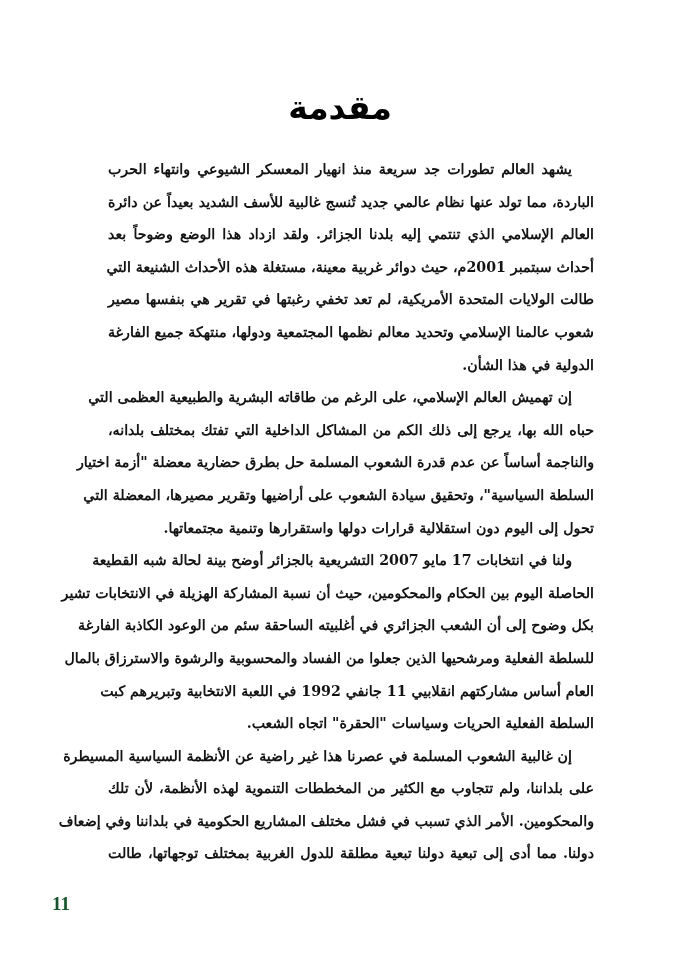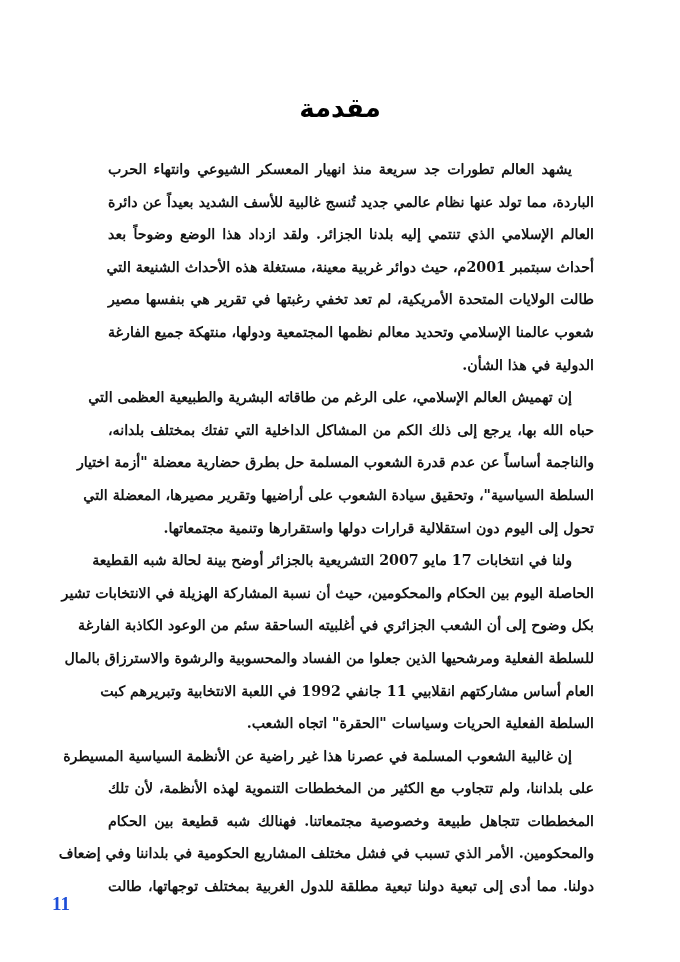--- a/index.html
+++ b/index.html
@@ -24,21 +24,21 @@
     }
     .title {
       position: absolute;
       top: 88px;
       left: 0;
       width: 680px;
       text-align: center;
       direction: rtl;
       font-family: "DejaVu Sans", sans-serif;
       font-weight: bold;
-      font-size: 26px;
+      font-size: 33px;
       line-height: 40px;
       color: #000000;
       margin: 0;
     }
     .body-text {
       position: absolute;
       top: 153px;
       left: 108px;
       width: 486px;
       direction: rtl;
@@ -64,21 +64,21 @@
     .line.first {
       padding-right: 22px;
     }
     .page-number {
       position: absolute;
       left: 52px;
       top: 893px;
       font-family: "Liberation Serif", serif;
       font-weight: bold;
       font-size: 19px;
-      color: #1d4ed8;
+      color: #14532d;
       margin: 0;
     }
   </style>
 </head>
 <body>
 
 <div class="page">
 
   <h1 class="title">مقدمة</h1>
 
@@ -107,21 +107,20 @@
       <span class="line">الحاصلة اليوم بين الحكام والمحكومين، حيث أن نسبة المشاركة الهزيلة في الانتخابات تشير</span>
       <span class="line">بكل وضوح إلى أن الشعب الجزائري في أغلبيته الساحقة سئم من الوعود الكاذبة الفارغة</span>
       <span class="line">للسلطة الفعلية ومرشحيها الذين جعلوا من الفساد والمحسوبية والرشوة والاسترزاق بالمال</span>
       <span class="line">العام أساس مشاركتهم انقلابيي 11 جانفي 1992 في اللعبة الانتخابية وتبريرهم كبت</span>
       <span class="line last">السلطة الفعلية الحريات وسياسات "الحقرة" اتجاه الشعب.</span>
     </div>
 
     <div class="para">
       <span class="line first">إن غالبية الشعوب المسلمة في عصرنا هذا غير راضية عن الأنظمة السياسية المسيطرة</span>
       <span class="line">على بلداننا، ولم تتجاوب مع الكثير من المخططات التنموية لهذه الأنظمة، لأن تلك</span>
-      <span class="line">المخططات تتجاهل طبيعة وخصوصية مجتمعاتنا. فهنالك شبه قطيعة بين الحكام</span>
       <span class="line">والمحكومين. الأمر الذي تسبب في فشل مختلف المشاريع الحكومية في بلداننا وفي إضعاف</span>
       <span class="line">دولنا. مما أدى إلى تبعية دولنا تبعية مطلقة للدول الغربية بمختلف توجهاتها، طالت</span>
     </div>
 
   </div>
 
   <p class="page-number">11</p>
 
 </div>
 

